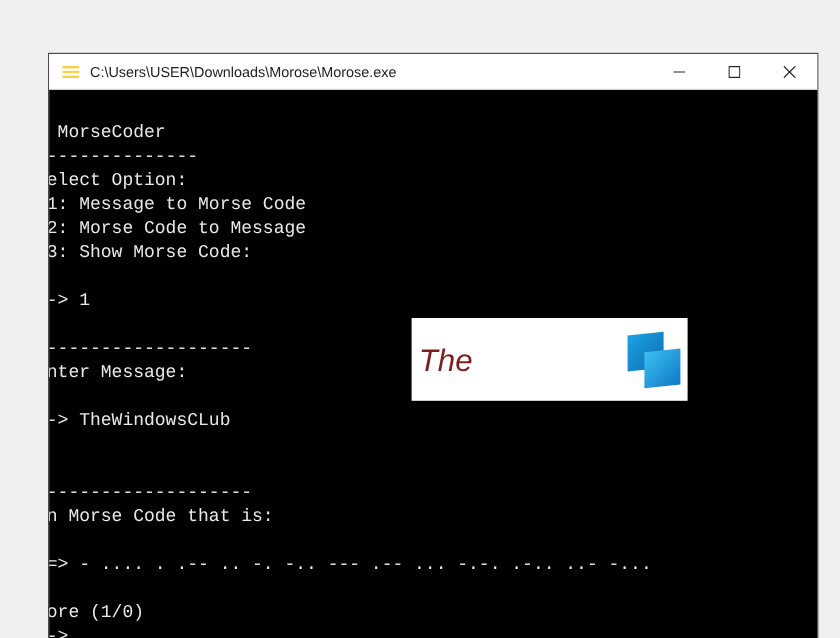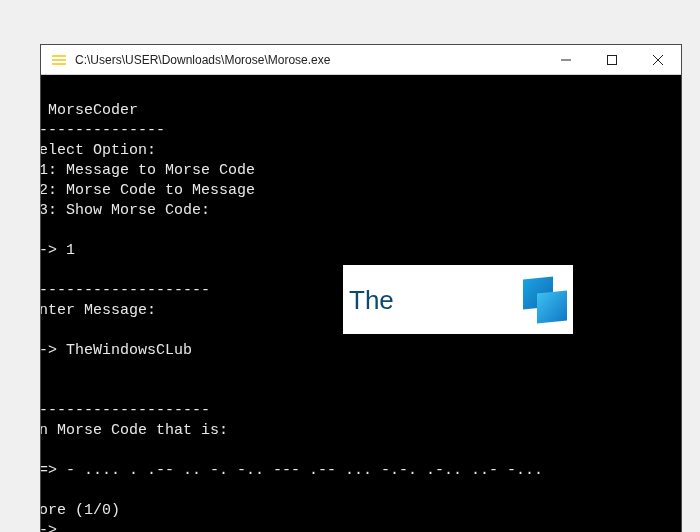--- a/index.html
+++ b/index.html
@@ -84,22 +84,23 @@
     height: 69px;
     background: #fff;
     display: flex;
     align-items: center;
     padding: 4px 6px;
   }
   .wm-text {
     display: flex;
     flex-direction: column;
     font-family: "Segoe UI", Arial, sans-serif;
-    color: #0c4a6e;
+    color: #7f1d1d;
     line-height: 1;
+    font-style: italic;
   }
   .wm-line1 { font-size: 26px; font-weight: 400; }
   .wm-line2 { font-size: 26px; font-weight: 400; }
   .wm-logo {
     margin-left: auto;
     width: 44px;
     height: 44px;
     position: relative;
   }
   .wm-logo .sq {

